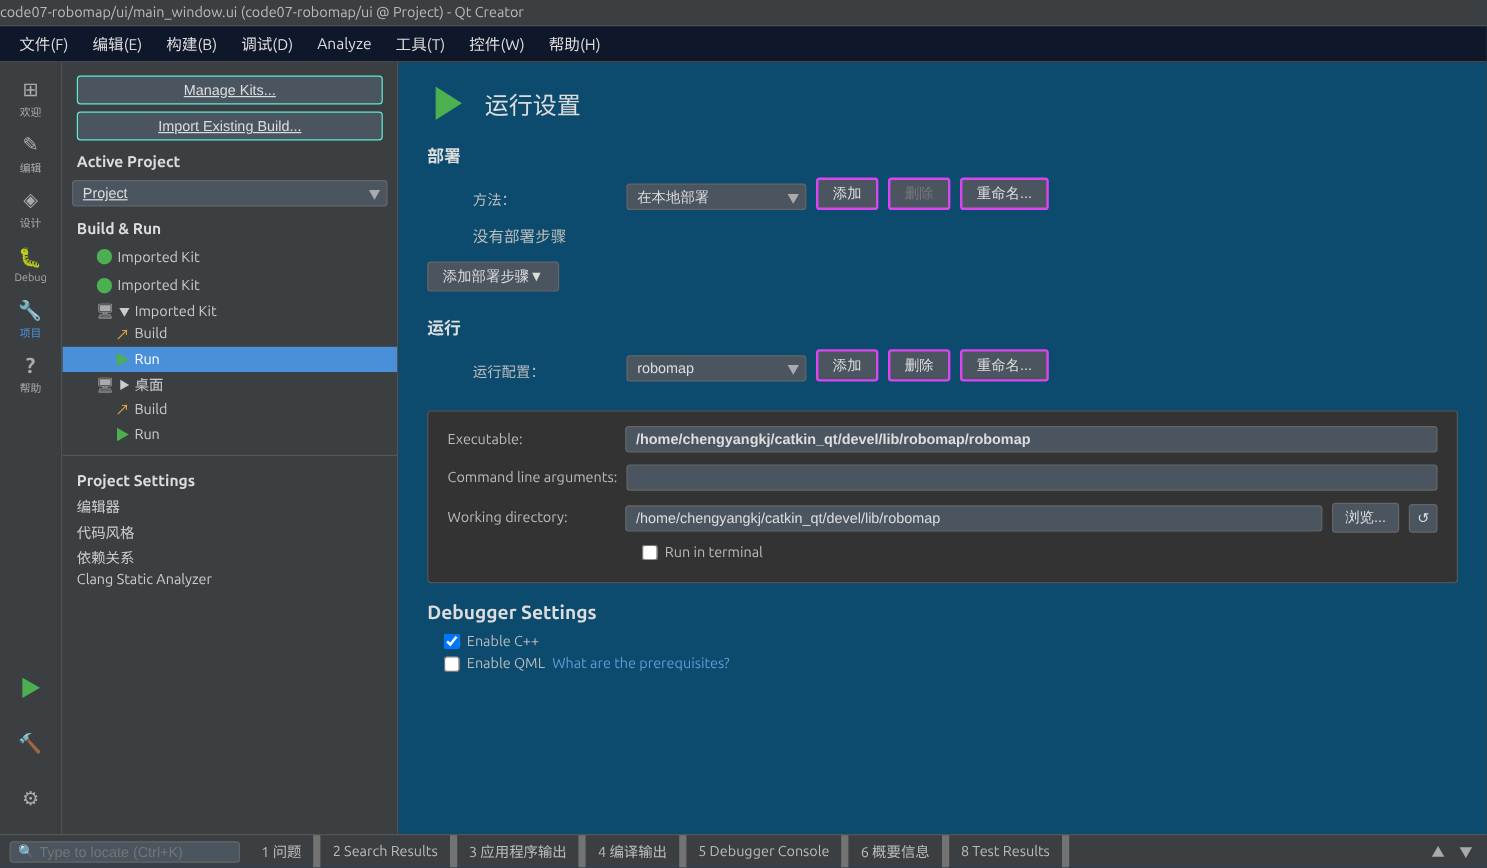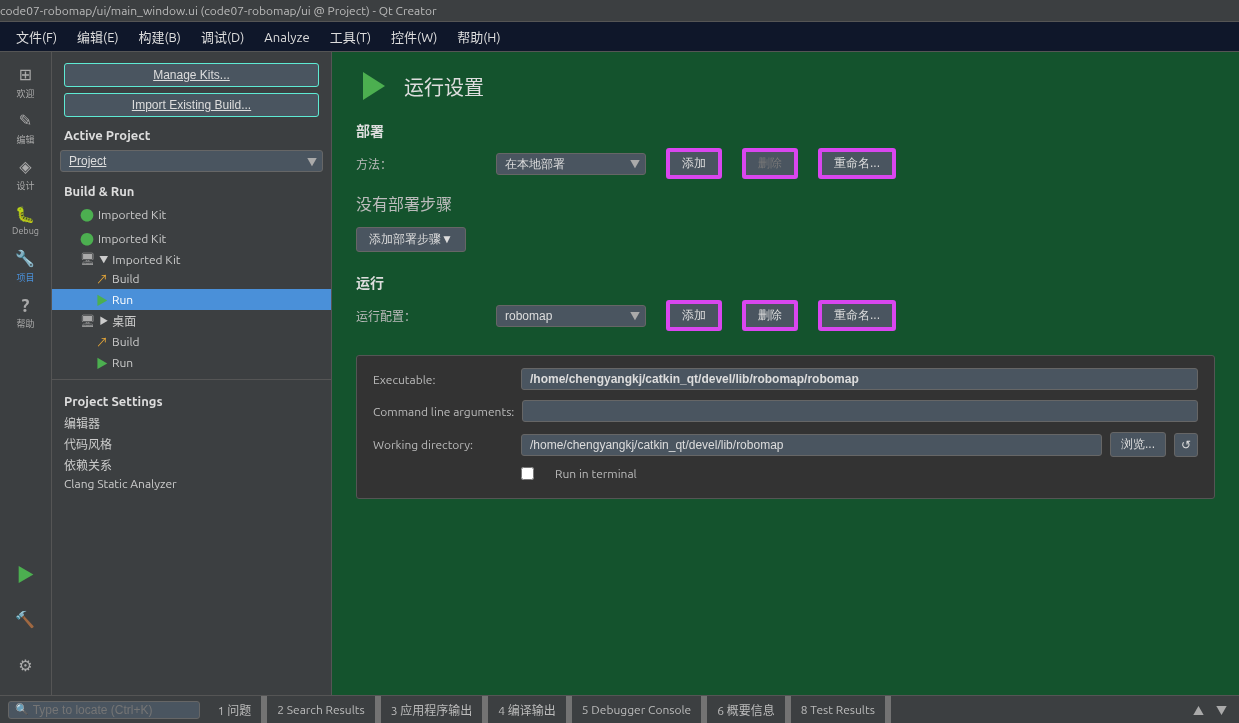--- a/index.html
+++ b/index.html
@@ -142,21 +142,21 @@
     .tree-item.indent2 { padding-left: 44px; }
 
     .dot-green { color: #4caf50; font-size: 14px; }
     .dot-monitor { color: #aaa; font-size: 12px; }
 
     .divider { height: 1px; background: #555; margin: 6px 0; }
 
     
     .content-area {
       flex: 1;
-      background: #14532d;
+      background: #0c4a6e;
       overflow-y: auto;
       padding: 0;
     }
 
     .run-header {
       display: flex;
       align-items: center;
       padding: 16px 24px 8px 24px;
       gap: 12px;
     }
@@ -189,23 +189,24 @@
       color: #ddd;
       padding: 8px 24px 4px 24px;
     }
 
     .form-section {
       padding: 4px 24px 12px 24px;
     }
 
     .form-row {
       display: flex;
-      align-items: center;
+      align-items: flex-end;
       margin-bottom: 8px;
-      gap: 20px;
+      gap: 8px;
+      margin-left: 38px;
     }
     .form-label {
       color: #bbb;
       min-width: 120px;
       font-size: 12px;
     }
     .select-wrapper {
       position: relative;
       display: inline-flex;
       align-items: center;
@@ -225,31 +226,31 @@
       position: absolute;
       right: 6px;
       pointer-events: none;
       color: #aaa;
       font-size: 10px;
     }
 
     .form-btn {
       padding: 3px 12px;
       background: #4a5560;
-      border: 4px solid #d946ef;
+      border: 2px solid #d946ef;
       color: #ddd;
       border-radius: 3px;
       font-size: 12px;
       cursor: pointer;
     }
     .form-btn.disabled { color: #777; cursor: default; }
 
     .no-deploy-text {
       color: #bbb;
-      font-size: 16px;
+      font-size: 13px;
       padding: 4px 0 4px 0;
     }
 
     .add-deploy-btn {
       padding: 3px 12px;
       background: #4a5560;
       border: 1px solid #666;
       color: #ddd;
       border-radius: 3px;
       font-size: 12px;
@@ -307,23 +308,24 @@
       font-size: 12px;
       cursor: pointer;
       display: flex;
       align-items: center;
       justify-content: center;
     }
 
     .checkbox-row {
       display: flex;
       align-items: center;
-      gap: 21px;
+      gap: 6px;
       margin-bottom: 6px;
       padding-left: 148px;
+      margin-left: 14px;
     }
     .checkbox-row input[type="checkbox"] { cursor: pointer; }
     .checkbox-row label { color: #bbb; font-size: 12px; cursor: pointer; }
 
     .debugger-section {
       padding: 4px 24px 8px 24px;
     }
     .debugger-title {
       font-size: 16px;
       font-weight: bold;
@@ -568,20 +570,32 @@
         <input type="text" class="settings-input" style="flex: 1 1 0%;" value="/home/chengyangkj/catkin_qt/devel/lib/robomap">
         <button class="browse-btn">浏览...</button>
         <button class="refresh-btn">↺</button>
       </div>
       <div class="checkbox-row">
         <input type="checkbox" id="run-terminal" style="">
         <label for="run-terminal">Run in terminal</label>
       </div>
     </div>
 
+    <div class="debugger-section">
+      <div class="debugger-title">Debugger Settings</div>
+      <div class="checkbox-row" style="padding-left:0;">
+        <input type="checkbox" id="enable-cpp" checked="" style="">
+        <label for="enable-cpp">Enable C++</label>
+      </div>
+      <div class="checkbox-row" style="padding-left:0;margin-top:4px;">
+        <input type="checkbox" id="enable-qml" style="">
+        <label for="enable-qml">Enable QML</label>
+        <a href="#" style="color:#5a9fd4;font-size:12px;text-decoration:none;">What are the prerequisites?</a>
+      </div>
+    </div>
   </div>
 </div>
 
 <div class="status-bar">
   <div class="search-box">
     <span style="color:#aaa;font-size:11px;">🔍</span>
     <input type="text" placeholder="Type to locate (Ctrl+K)" style="">
   </div>
   <div class="status-item">
     <span>1 问题</span>

